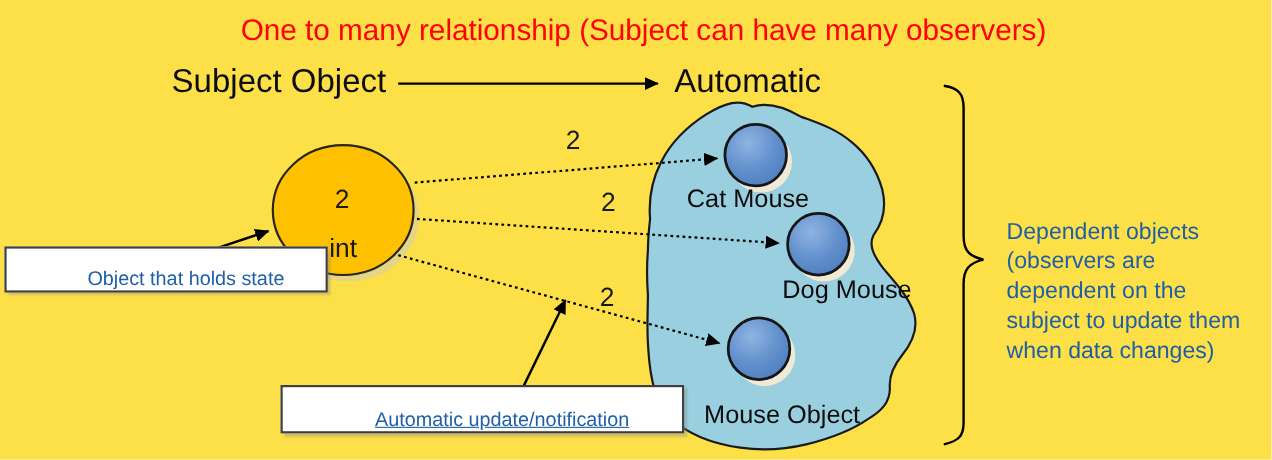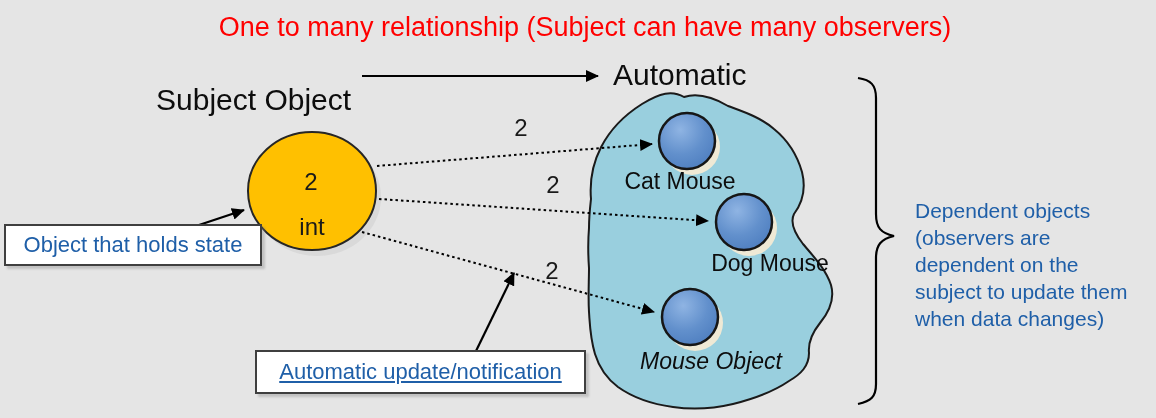--- a/index.html
+++ b/index.html
@@ -1,32 +1,32 @@
 <!DOCTYPE html>
 <html><head>
 <meta charset="utf-8">
 <style>
   html,body{margin:0;padding:0;background:#ffffff;}
   #stage{
-    position:relative;width:1156px;height:418px;background:#e5e5e5;overflow:hidden;
+    position:relative;width:1156px;height:418px;background:#fde047;overflow:hidden;
     font-family:"Liberation Sans", sans-serif;
   }
   #diagram-svg{position:absolute;left:0;top:0;width:1156px;height:418px;z-index:1;}
   .txt{position:absolute;z-index:2;white-space:nowrap;color:#000;}
   .center{transform:translate(-50%,-50%);text-align:center;}
   #title{left:205px;top:12px;width:760px;text-align:center;font-size:27px;color:#ff0000;}
-  #subject-label{left:156px;top:58px;font-size:30px;color:#0d0d0d;margin-top:25px;}
+  #subject-label{left:156px;top:58px;font-size:30px;color:#0d0d0d;}
   #observers-label{left:613px;top:58px;font-size:30px;color:#0d0d0d;}
   .circle-text{font-size:24px;color:#1a1a1a;}
   .edge-label{font-size:24px;color:#1a1a1a;}
   .observer-label{font-size:23px;color:#0d0d0d;}
   .callout{
     position:absolute;z-index:2;background:#ffffff;border:2px solid #3f3f3f;
-    display:flex;align-items:center;justify-content:center;
-    color:#1f5fa8;font-size:22px;box-shadow:3px 3px 2px rgba(130,130,130,0.35);
+    display:flex;align-items:flex-end;justify-content:center;
+    color:#1f5fa8;font-size:18px;box-shadow:3px 3px 2px rgba(130,130,130,0.35);padding-left:36px;
   }
   #state-callout{left:4px;top:224px;width:254px;height:38px;}
   #update-callout{left:255px;top:350px;width:327px;height:40px;text-decoration:underline;}
   #brace-note{left:915px;top:197px;font-size:21px;line-height:27px;color:#1f5fa8;white-space:normal;width:245px;}
 </style>
 </head>
 <body>
 
 <div id="stage">
 
@@ -82,21 +82,21 @@
 
   <div class="txt circle-text center" style="left:311px;top:182px;">2</div>
   <div class="txt circle-text center" style="left:312px;top:227px;">int</div>
 
   <div class="txt edge-label center" style="left:521px;top:128px;">2</div>
   <div class="txt edge-label center" style="left:553px;top:185px;">2</div>
   <div class="txt edge-label center" style="left:552px;top:271px;">2</div>
 
   <div class="txt observer-label center" style="left:680px;top:181px;">Cat Mouse</div>
   <div class="txt observer-label center" style="left:770px;top:263px;">Dog Mouse</div>
-  <div class="txt observer-label center" style="left:711px;top:361px;font-style:italic;">Mouse Object</div>
+  <div class="txt observer-label center" style="left:711px;top:377px;">Mouse Object</div>
 
   <div class="callout" id="state-callout">
     <span>Object that holds state</span>
   </div>
   <div class="callout" id="update-callout">
     <span>Automatic update/notification</span>
   </div>
 
   <div class="txt" id="brace-note">
     <div>Dependent objects</div>

